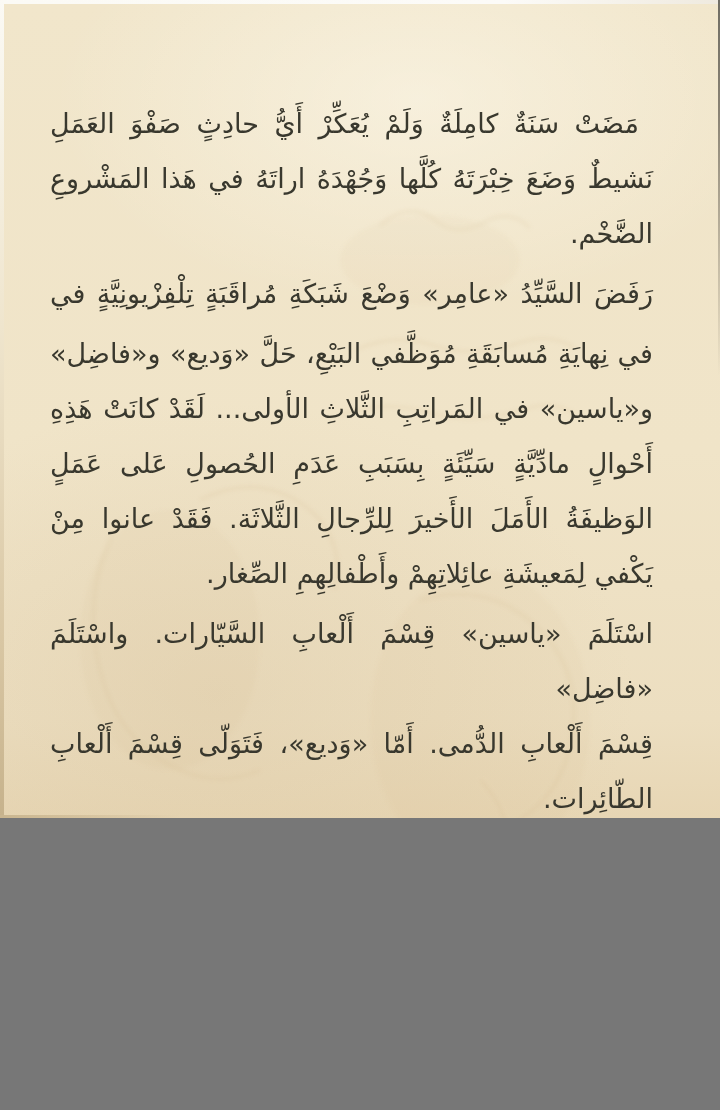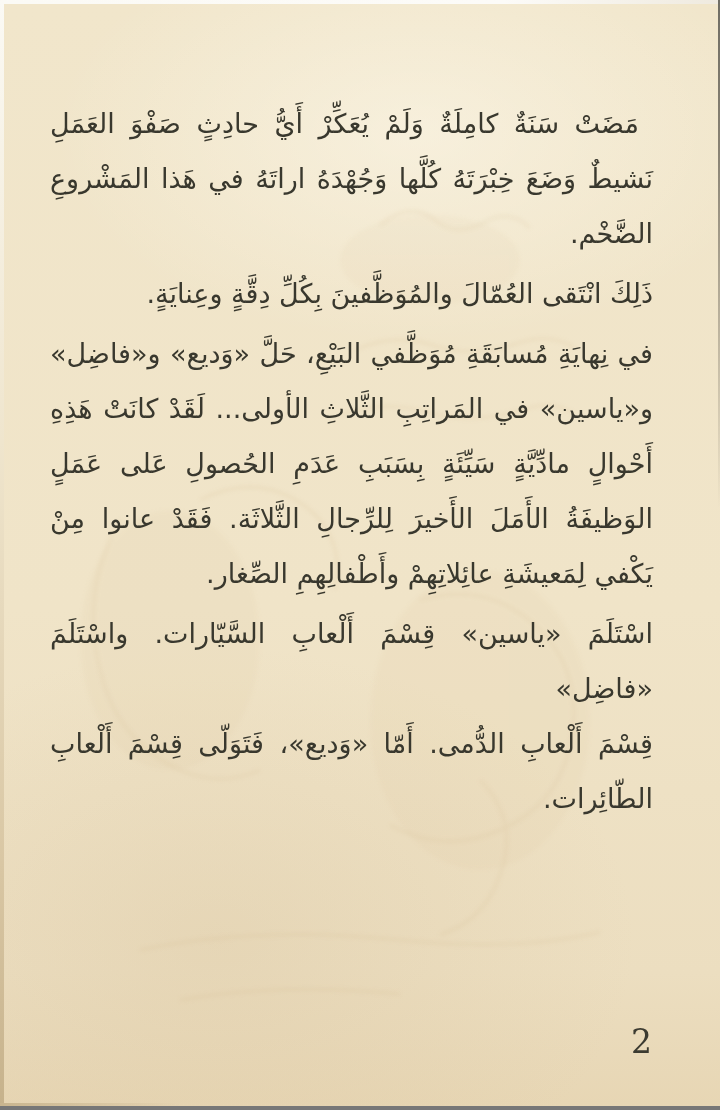--- a/index.html
+++ b/index.html
@@ -1,19 +1,19 @@
 <!DOCTYPE html>
 <html lang="ar"><head>
 <meta charset="utf-8">
 <style>
   html, body { margin: 0; padding: 0; background: #777; }
   .page {
     position: relative;
     width: 720px;
-    height: 1106px;
+    height: 818px;
     margin: 0 auto;
     overflow: hidden;
     background:
       radial-gradient(ellipse 520px 300px at 58% 12%, rgba(255,252,242,0.45), rgba(255,252,242,0) 70%),
       radial-gradient(ellipse 600px 420px at 30% 85%, rgba(210,188,150,0.25), rgba(210,188,150,0) 70%),
       linear-gradient(180deg, #f1e6cb 0%, #f0e4c8 55%, #ecdec0 88%, #e7d6b4 100%);
     font-family: "DejaVu Sans", sans-serif;
   }
   
   .edge-top {
@@ -98,21 +98,21 @@
 
   <div class="text-block" dir="rtl">
 
     <div class="para">
       <div class="line indent-first">مَضَتْ سَنَةٌ كامِلَةٌ وَلَمْ يُعَكِّرْ أَيُّ حادِثٍ صَفْوَ العَمَلِ</div>
       <div class="line">نَشيطٌ وَضَعَ خِبْرَتَهُ كُلَّها وَجُهْدَهُ اراتَهُ في هَذا المَشْروعِ</div>
       <div class="line last">الضَّخْم.</div>
     </div>
 
     <div class="para">
-      <div class="line last">ذَلِكَ انْتَقى العُمّالَ والمُوَظَّفينَ بِكُلِّ دِقَّةٍ وعِنايَةٍ.</div>
+      <div class="line">رَفَضَ السَّيِّدُ «عامِر» وَضْعَ شَبَكَةِ مُراقَبَةٍ تِلْفِزْيونِيَّةٍ في</div>
     </div>
 
     <div class="para">
       <div class="line">في نِهايَةِ مُسابَقَةِ مُوَظَّفي البَيْعِ، حَلَّ «وَديع» و«فاضِل»</div>
       <div class="line">و«ياسين» في المَراتِبِ الثَّلاثِ الأولى... لَقَدْ كانَتْ هَذِهِ</div>
       <div class="line">أَحْوالٍ مادِّيَّةٍ سَيِّئَةٍ بِسَبَبِ عَدَمِ الحُصولِ عَلى عَمَلٍ</div>
       <div class="line">الوَظيفَةُ الأَمَلَ الأَخيرَ لِلرِّجالِ الثَّلاثَة. فَقَدْ عانوا مِنْ</div>
       <div class="line last">يَكْفي لِمَعيشَةِ عائِلاتِهِمْ وأَطْفالِهِمِ الصِّغار.</div>
     </div>
 

